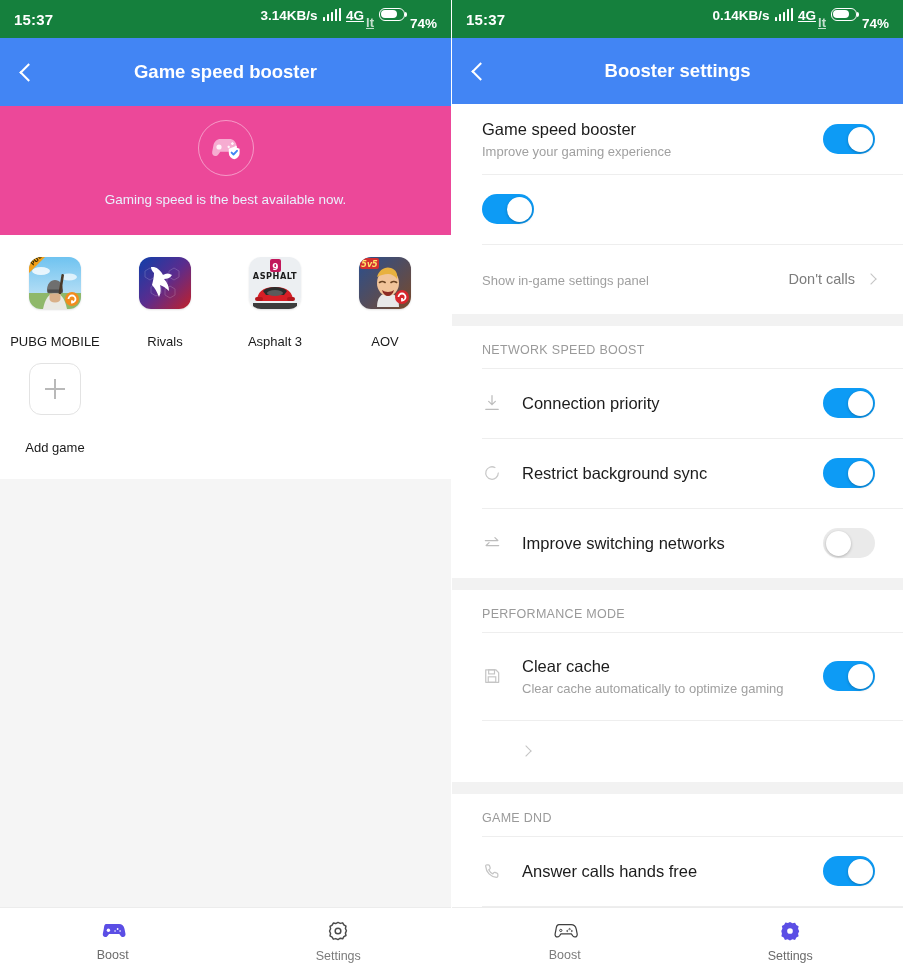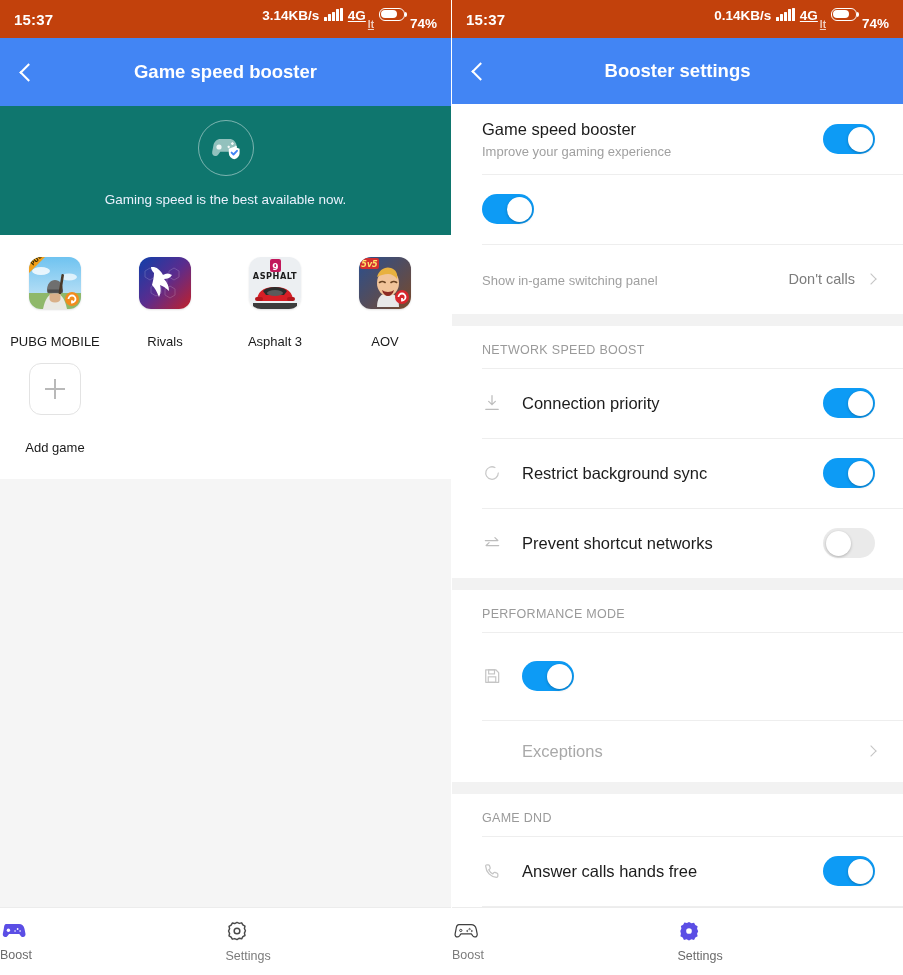--- a/index.html
+++ b/index.html
@@ -9,36 +9,36 @@
     background: #ffffff;
     overflow: hidden;
   }
   .screens { display: flex; width: 903px; height: 975px; }
   .panel { position: relative; height: 975px; background: #f5f5f5; overflow: hidden; }
   .panel-left { width: 452px; border-right: 1px solid #ffffff; }
   .panel-right { width: 451px; }
 
   
   .statusbar {
-    height: 38px; background: #c2410c;
+    height: 38px; background: #15803d;
     display: flex; align-items: center; justify-content: space-between;
     padding: 0 14px; color: #fff;
   }
   .sb-time { font-size: 15px; font-weight: bold; letter-spacing: .2px; }
   .sb-right { display: flex; align-items: flex-start; gap: 5px; font-size: 13.5px; font-weight: bold; }
   .sb-speed { font-size: 13.5px; font-weight: bold; }
   .sig { display: flex; align-items: flex-end; gap: 1.5px; height: 13px; }
   .sig i { display: block; width: 2.5px; background: #fff; border-radius: .5px; }
   .sig i:nth-child(1) { height: 4px; }
   .sig i:nth-child(2) { height: 6.5px; }
   .sig i:nth-child(3) { height: 9px; }
   .sig i:nth-child(4) { height: 11.5px; }
   .sig i:nth-child(5) { height: 13px; }
   .net-type { font-size: 13.5px; font-weight: bold; text-decoration: underline; }
-  .net-sub { font-size: 10px; opacity: .75; margin-left: -3px; align-self: flex-end; padding-bottom:1px;text-decoration:underline;}
+  .net-sub { font-size: 13px; opacity: .75; margin-left: -3px; align-self: flex-end; padding-bottom:1px;text-decoration:underline;}
   .batt {
     width: 26px; height: 13px; border: 1.6px solid #fff; border-radius: 6px;
     position: relative; display: flex; align-items: center; padding: 1.5px;
   }
   .batt::after {
     content: ""; position: absolute; right: -3.5px; top: 3.5px;
     width: 2.5px; height: 5px; background: #fff; border-radius: 0 2px 2px 0;
   }
   .batt span { display:block; height: 100%; background: #fff; border-radius: 4px; }
   .batt-pct { font-size: 13.5px; font-weight: bold; margin-top: 8px; }
@@ -54,21 +54,21 @@
     width: 56px; height: 100%; display: flex; align-items: center; justify-content: center;
     cursor: pointer;
   }
   .chev-back { width: 13px; height: 13px; border-left: 2.2px solid #fff; border-bottom: 2.2px solid #fff; transform: rotate(45deg); }
   .appbar-title {
     position: absolute; left: 0; right: 0; text-align: center;
     font-size: 18.5px; font-weight: bold; pointer-events: none;
   }
 
   
-  .hero { background: #0f766e; padding: 14px 0 28px; text-align: center; }
+  .hero { background: #ec4899; padding: 14px 0 28px; text-align: center; }
   .hero-badge {
     width: 56px; height: 56px; margin: 0 auto 16px; border-radius: 50%;
     border: 1.5px solid rgba(255,255,255,.45);
     display: flex; align-items: center; justify-content: center; position: relative;
   }
   .hero-sub { color: #eaf1fd; font-size: 13.5px; }
 
   
   .games-card { background: #fff; padding: 14px 0 18px; }
   .games-grid { display: flex; flex-wrap: wrap; }
@@ -123,21 +123,21 @@
   }
   .toggle.on .knob { left: 24.5px; }
 
   
   .botnav {
     position: absolute; left: 0; right: 0; bottom: 0; height: 68px;
     background: #fff; border-top: 1px solid #ececec;
     display: flex; align-items: center;
   }
   .nav-item {
-    flex: 1 1 0; display: flex; flex-direction: column; align-items: flex-start;
+    flex: 1 1 0; display: flex; flex-direction: column; align-items: center;
     gap: 7px; cursor: pointer;
   }
   .nav-label { font-size: 12.5px; color: #7b7b7b; }
   .nav-item.active .nav-label { color: #6b6b6b; }
 
   .spacer-left { height: 440px; background: #f5f5f5; }
 </style>
 </head>
 <body>
 
@@ -359,21 +359,21 @@
             <span class="knob"></span>
           </div>
       </div>
       <div class="srow">
         <div class="toggle on">
             <span class="knob"></span>
           </div>
       </div>
       <div class="srow">
         <div class="srow-txt">
-          <div class="srow-sub">Show in-game switching panel</div>
+          <div class="srow-sub">Show in-game settings panel</div>
         </div>
         <div class="srow-val">Don't calls</div>
         <span class="chev-r"></span>
       </div>
     </div>
 
     <div class="gap"></div>
 
     <div class="sgroup">
       <div class="ghead">NETWORK SPEED BOOST</div>
@@ -403,49 +403,50 @@
             <span class="knob"></span>
           </div>
       </div>
       <div class="srow">
         <div class="srow-ico">
           <svg width="20" height="20" viewBox="0 0 24 24">
             <path d="M4 9h15m-3.5-3.5L19 9M20 15H5m3.5-3.5L5 15" fill="none" stroke="#bdbdbd" stroke-width="1.5" stroke-linecap="round" stroke-linejoin="round"></path>
           </svg>
         </div>
         <div class="srow-txt">
-          <div class="srow-title">Prevent shortcut networks</div>
+          <div class="srow-title">Improve switching networks</div>
         </div>
         <div class="toggle">
             <span class="knob"></span>
           </div>
       </div>
     </div>
 
     <div class="gap"></div>
 
     <div class="sgroup">
       <div class="ghead">PERFORMANCE MODE</div>
       <div class="srow" style="min-height:88px">
         <div class="srow-ico">
           <svg width="20" height="20" viewBox="0 0 24 24">
             <path d="M4.5 4.5h12l3.5 3.5v11.5h-15.5z" fill="none" stroke="#c5c5c5" stroke-width="1.5" stroke-linejoin="round"></path>
             <rect x="8" y="4.5" width="7" height="5" fill="none" stroke="#c5c5c5" stroke-width="1.4"></rect>
             <rect x="7.5" y="13" width="9" height="6.5" fill="none" stroke="#c5c5c5" stroke-width="1.4"></rect>
           </svg>
         </div>
+        <div class="srow-txt">
+          <div class="srow-title">Clear cache</div>
+          <div class="srow-sub" style="max-width:265px">Clear cache automatically to optimize gaming</div>
+        </div>
         <div class="toggle on">
             <span class="knob"></span>
           </div>
       </div>
       <div class="srow" style="min-height:62px">
         <div class="srow-ico"></div>
-        <div class="srow-txt">
-          <div class="srow-title muted">Exceptions</div>
-        </div>
         <span class="chev-r"></span>
       </div>
     </div>
 
     <div class="gap"></div>
 
     <div class="sgroup">
       <div class="ghead">GAME DND</div>
       <div class="srow">
         <div class="srow-ico">

